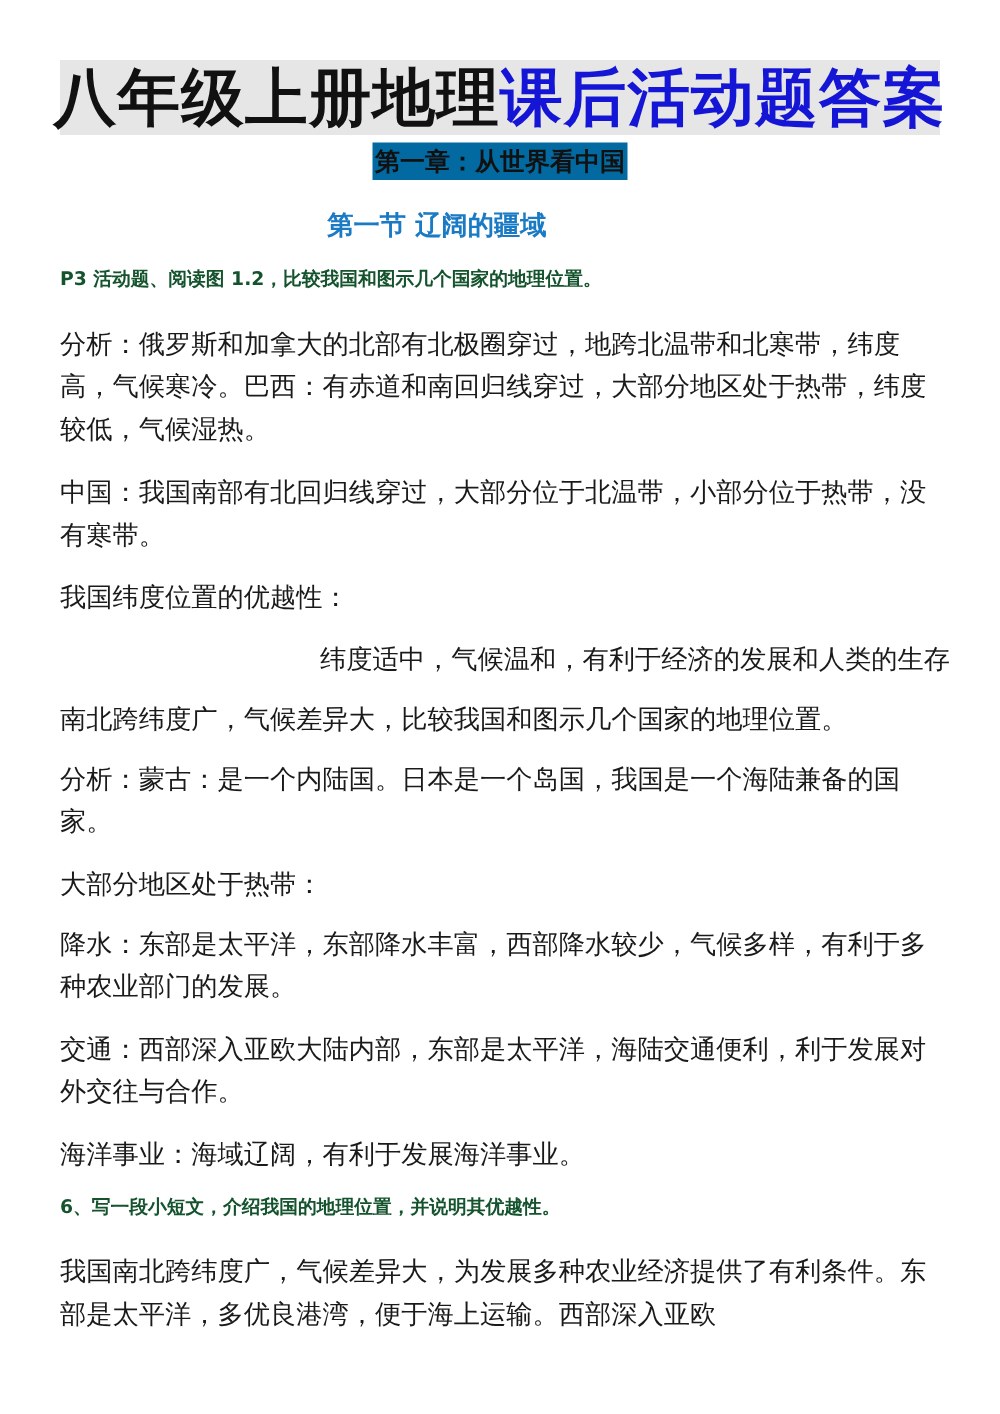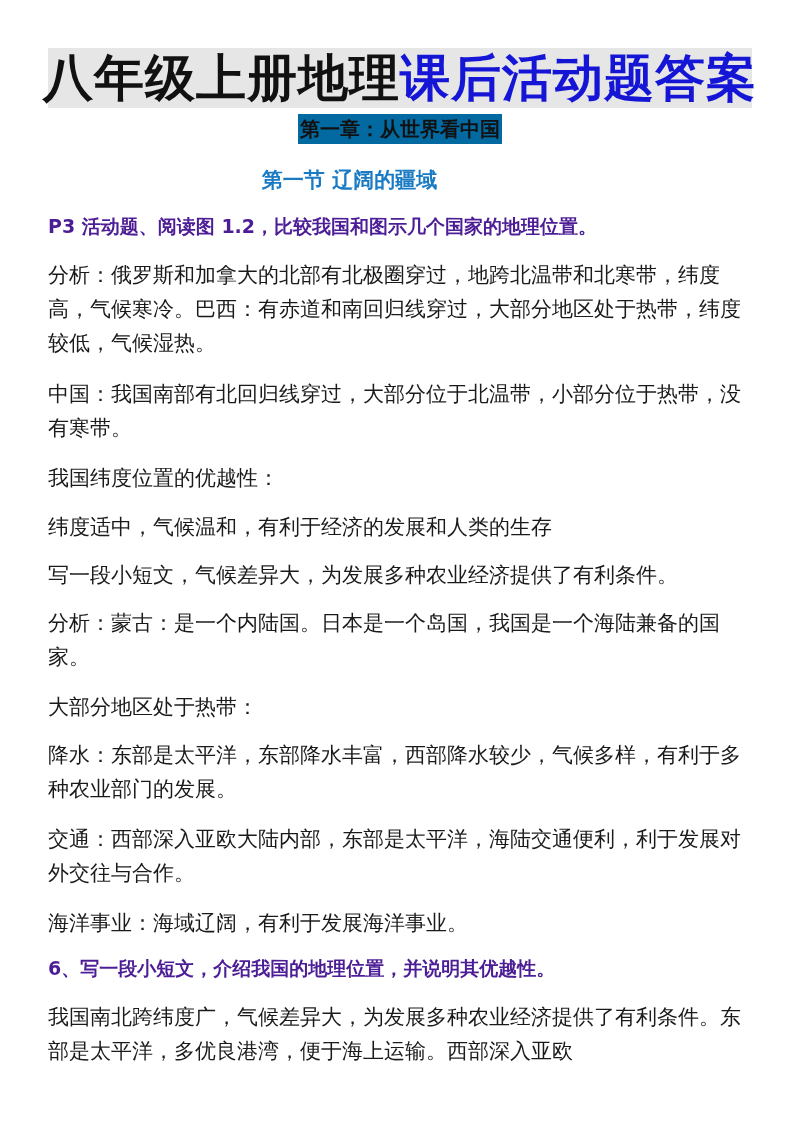--- a/index.html
+++ b/index.html
@@ -8,21 +8,21 @@
   .title-box { position: absolute; left: 48px; top: 48px; width: 704px; height: 60px;
                background: #e6e6e6; display: flex; align-items: center; justify-content: center; }
   .title { font-size: 50px; font-weight: bold; letter-spacing: 1px; white-space: nowrap; line-height: 1; }
   .title .black { color: #111; }
   .title .blue { color: #1515d6; }
   .chapter-wrap { position: absolute; top: 114px; left: 0; width: 800px; text-align: center; }
   .chapter { display: inline-block; background: #0369a1; font-weight: bold; font-size: 20px;
              padding: 3px 2px; color: #111; line-height: 1.2; }
   .section { position: absolute; top: 166px; left: 0; width: 699px; text-align: center;
              font-weight: bold; font-size: 21px; color: #1a7ac4; }
-  .q { position: absolute; left: 48px; font-size: 19px; font-weight: bold; color: #4c1d95; white-space: nowrap; }
+  .q { position: absolute; left: 48px; font-size: 15px; font-weight: bold; color: #14532d; white-space: nowrap; }
   .p { position: absolute; left: 48px; width: 712px; font-size: 21px; line-height: 34px; color: #1a1a1a; }
 </style>
 </head>
 <body>
 
 <div class="title-box">
   <div class="title">
     <span class="black">八年级上册地理</span><span class="blue">课后活动题答案</span>
   </div>
 </div>
@@ -34,23 +34,23 @@
 <div class="section">第一节  辽阔的疆域</div>
 
 <div class="q" style="top:214px;">P3 活动题、阅读图 1.2，比较我国和图示几个国家的地理位置。</div>
 
 <div class="p" style="top:258px;">分析：俄罗斯和加拿大的北部有北极圈穿过，地跨北温带和北寒带，纬度高，气候寒冷。巴西：有赤道和南回归线穿过，大部分地区处于热带，纬度较低，气候湿热。</div>
 
 <div class="p" style="top:377px;">中国：我国南部有北回归线穿过，大部分位于北温带，小部分位于热带，没有寒带。</div>
 
 <div class="p" style="top:461px;">我国纬度位置的优越性：</div>
 
-<div class="p" style="top:510px;">纬度适中，气候温和，有利于经济的发展和人类的生存</div>
+<div class="p" style="top:510px;text-align:right;">纬度适中，气候温和，有利于经济的发展和人类的生存</div>
 
-<div class="p" style="top:558px;">写一段小短文，气候差异大，为发展多种农业经济提供了有利条件。</div>
+<div class="p" style="top:558px;">南北跨纬度广，气候差异大，比较我国和图示几个国家的地理位置。</div>
 
 <div class="p" style="top:606px;">分析：蒙古：是一个内陆国。日本是一个岛国，我国是一个海陆兼备的国家。</div>
 
 <div class="p" style="top:690px;">大部分地区处于热带：</div>
 
 <div class="p" style="top:738px;">降水：东部是太平洋，东部降水丰富，西部降水较少，气候多样，有利于多种农业部门的发展。</div>
 
 <div class="p" style="top:822px;">交通：西部深入亚欧大陆内部，东部是太平洋，海陆交通便利，利于发展对外交往与合作。</div>
 
 <div class="p" style="top:906px;">海洋事业：海域辽阔，有利于发展海洋事业。</div>

